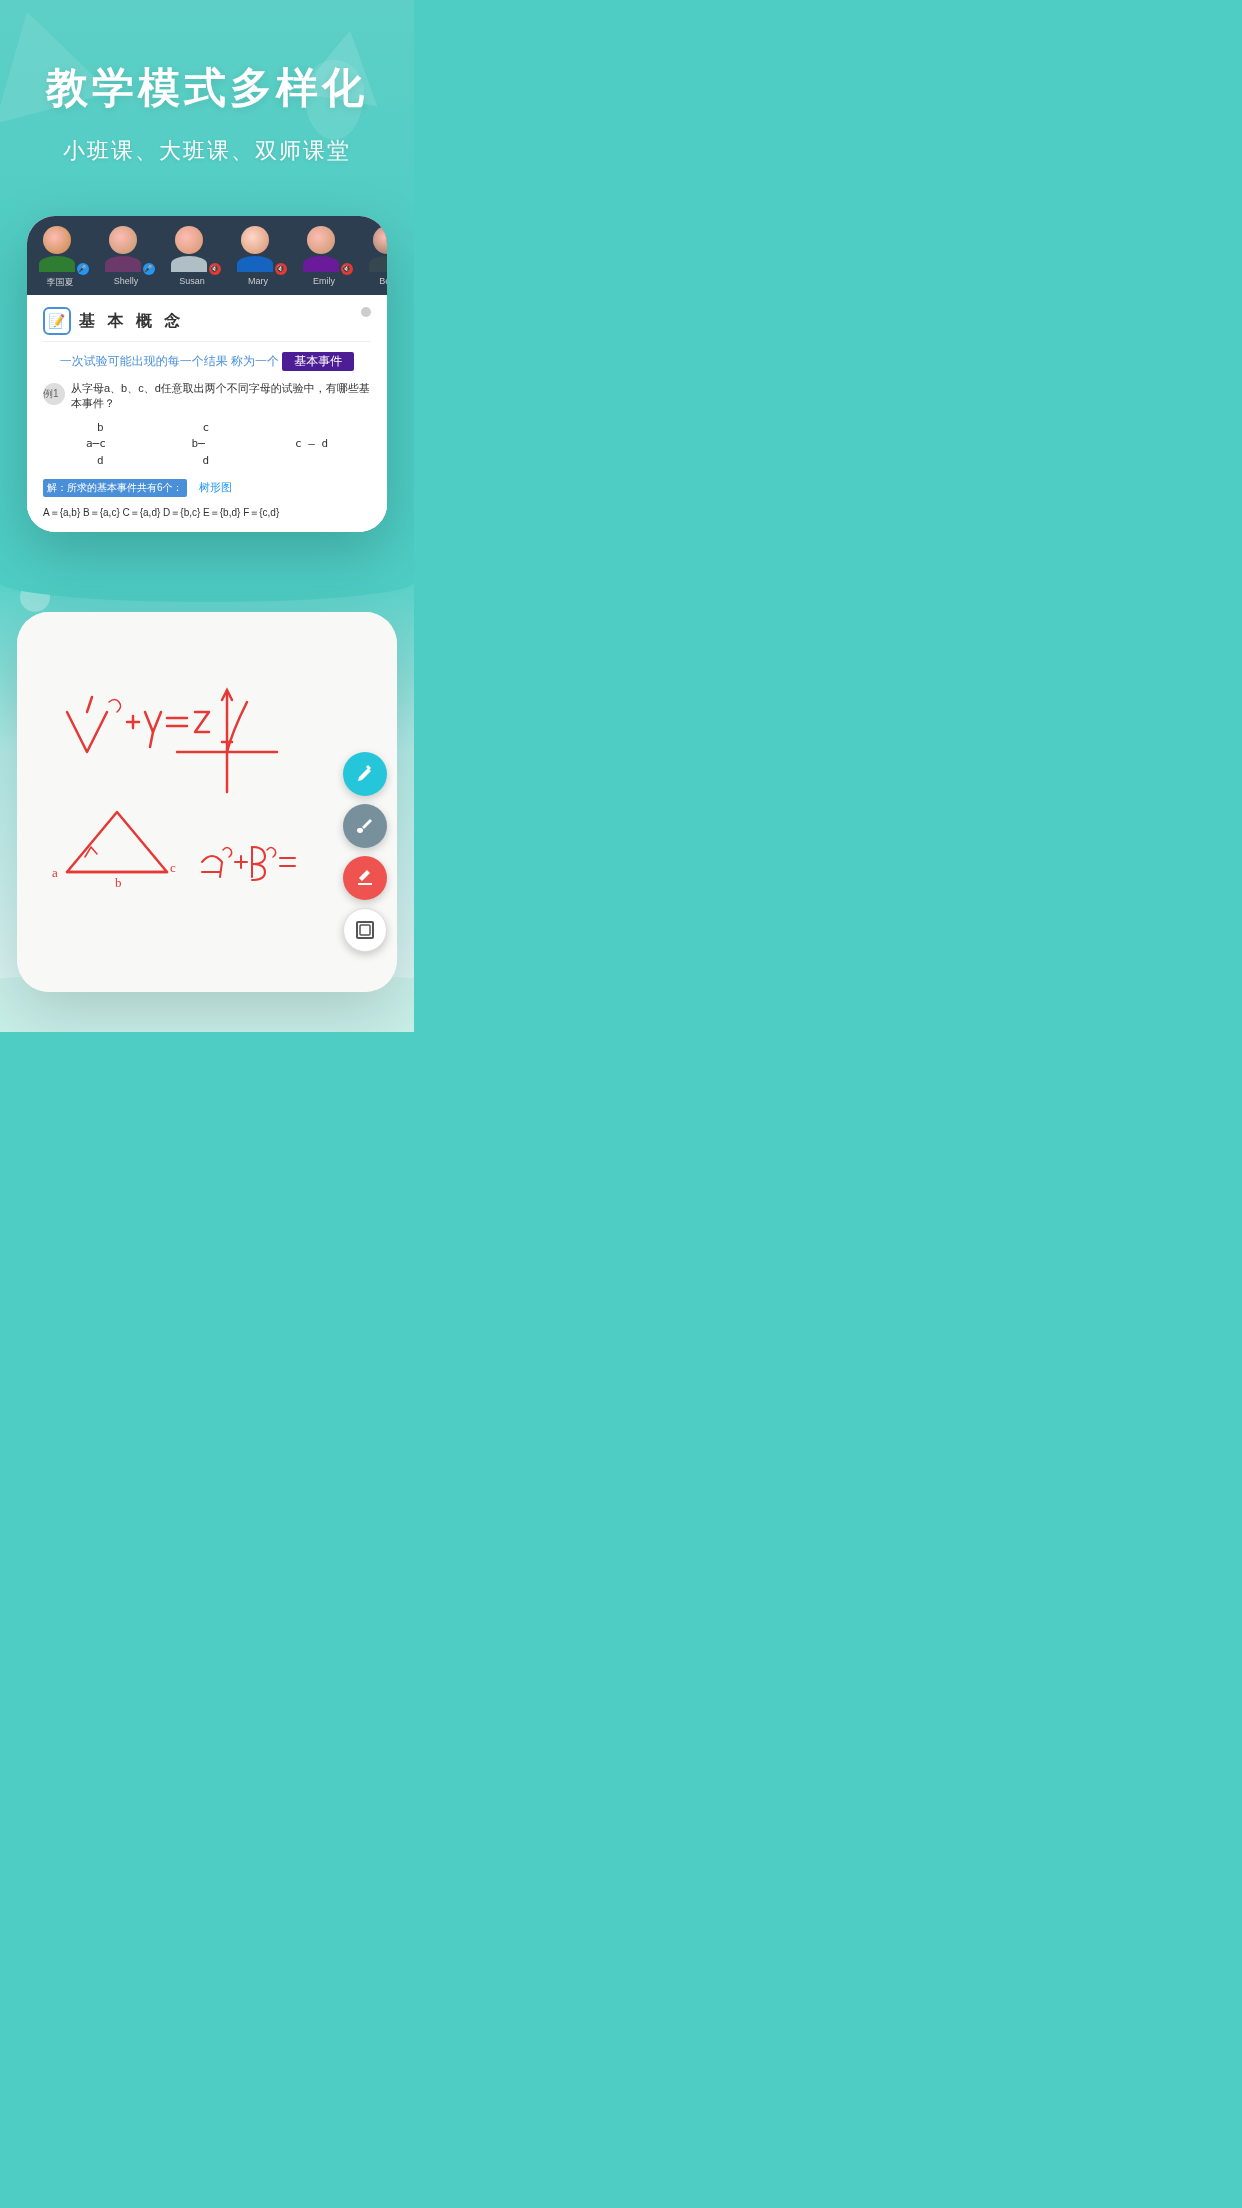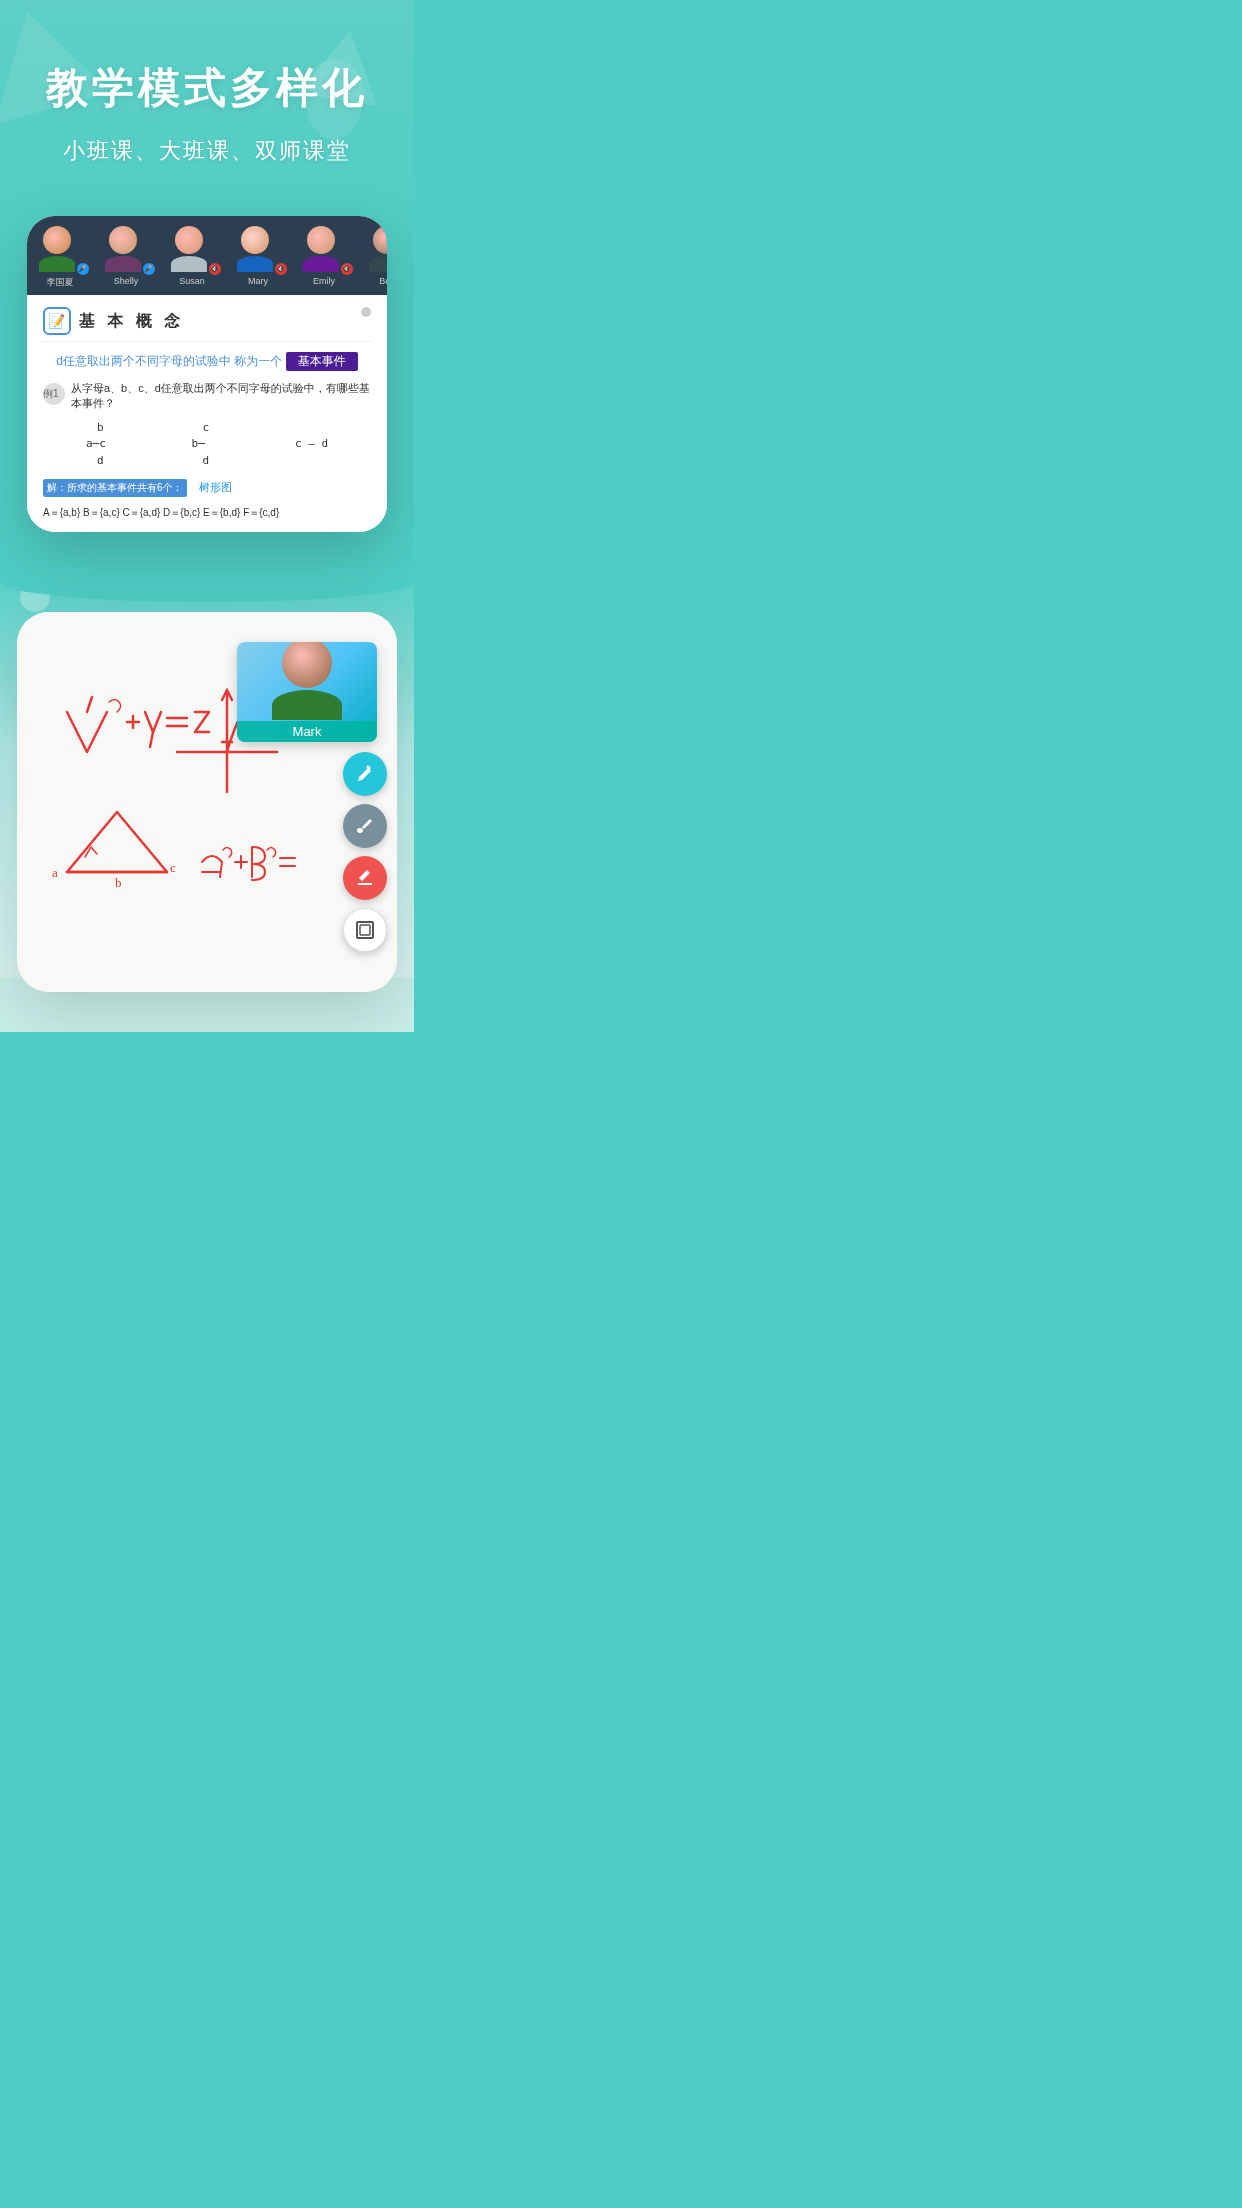--- a/index.html
+++ b/index.html
@@ -421,21 +421,21 @@
 
       <div class="content-area" style="position:relative;">
 
         <div class="content-header">
           <div class="content-icon">📝</div>
           <span class="content-heading">基 本 概 念</span>
           <div style="position:absolute;right:16px;top:12px;width:10px;height:10px;border-radius:50%;background:#ccc;"></div>
         </div>
 
         <p class="content-subtitle">
-          <span>d任意取出两个不同字母的试验中 称为一个</span>
+          <span>一次试验可能出现的每一个结果 称为一个</span>
           <span class="highlight-box">基本事件</span>
         </p>
 
         <div class="problem-row">
           <div class="problem-number">
             <span>例1</span>
           </div>
           <p class="problem-text">从字母a、b、c、d任意取出两个不同字母的试验中，有哪些基本事件？</p>
         </div>
 
@@ -544,32 +544,20 @@
               <path d="M243,226 L258,226"></path>
               <path d="M243,234 L258,234"></path>
 
               <path d="M275,220 Q262,220 262,232 Q262,244 275,244"></path>
 
               <path d="M278,218 Q282,213 286,218 Q288,222 284,225" stroke-width="1.5"></path>
             </g>
 
           </svg>
 
-          <div class="video-thumb">
-            <div class="video-thumb-inner">
-
-              <div style="position:absolute;bottom:22px;left:50%;transform:translateX(-50%);text-align:center;">
-                <div style="width:50px;height:50px;border-radius:50%;background:radial-gradient(circle at 40% 35%, #FDBCB4, #8B6340);margin:0 auto;"></div>
-                <div style="width:70px;height:30px;border-radius:50% 50% 0 0;background:#2E7D32;margin-top:2px;"></div>
-              </div>
-              <div class="video-name-tag">
-                <span>Mark</span>
-              </div>
-            </div>
-          </div>
 
           <div class="tool-buttons">
             <div class="tool-btn tool-btn-teal">
               <svg width="20" height="20" viewBox="0 0 20 20" fill="white">
                 <path d="M3 17l4-1 9-9-3-3-9 9-1 4zm11-11l2-2-3-3-2 2 3 3z"></path>
               </svg>
             </div>
             <div class="tool-btn tool-btn-gray">
               <svg width="20" height="20" viewBox="0 0 20 20" fill="white">
                 <path d="M2 14c0 2 1 3 3 3s3-1 3-3c0-1-1-2-2-2H4c-1 0-2 1-2 2zm15-9l-8 8-2-2 8-8 2 2z"></path>

